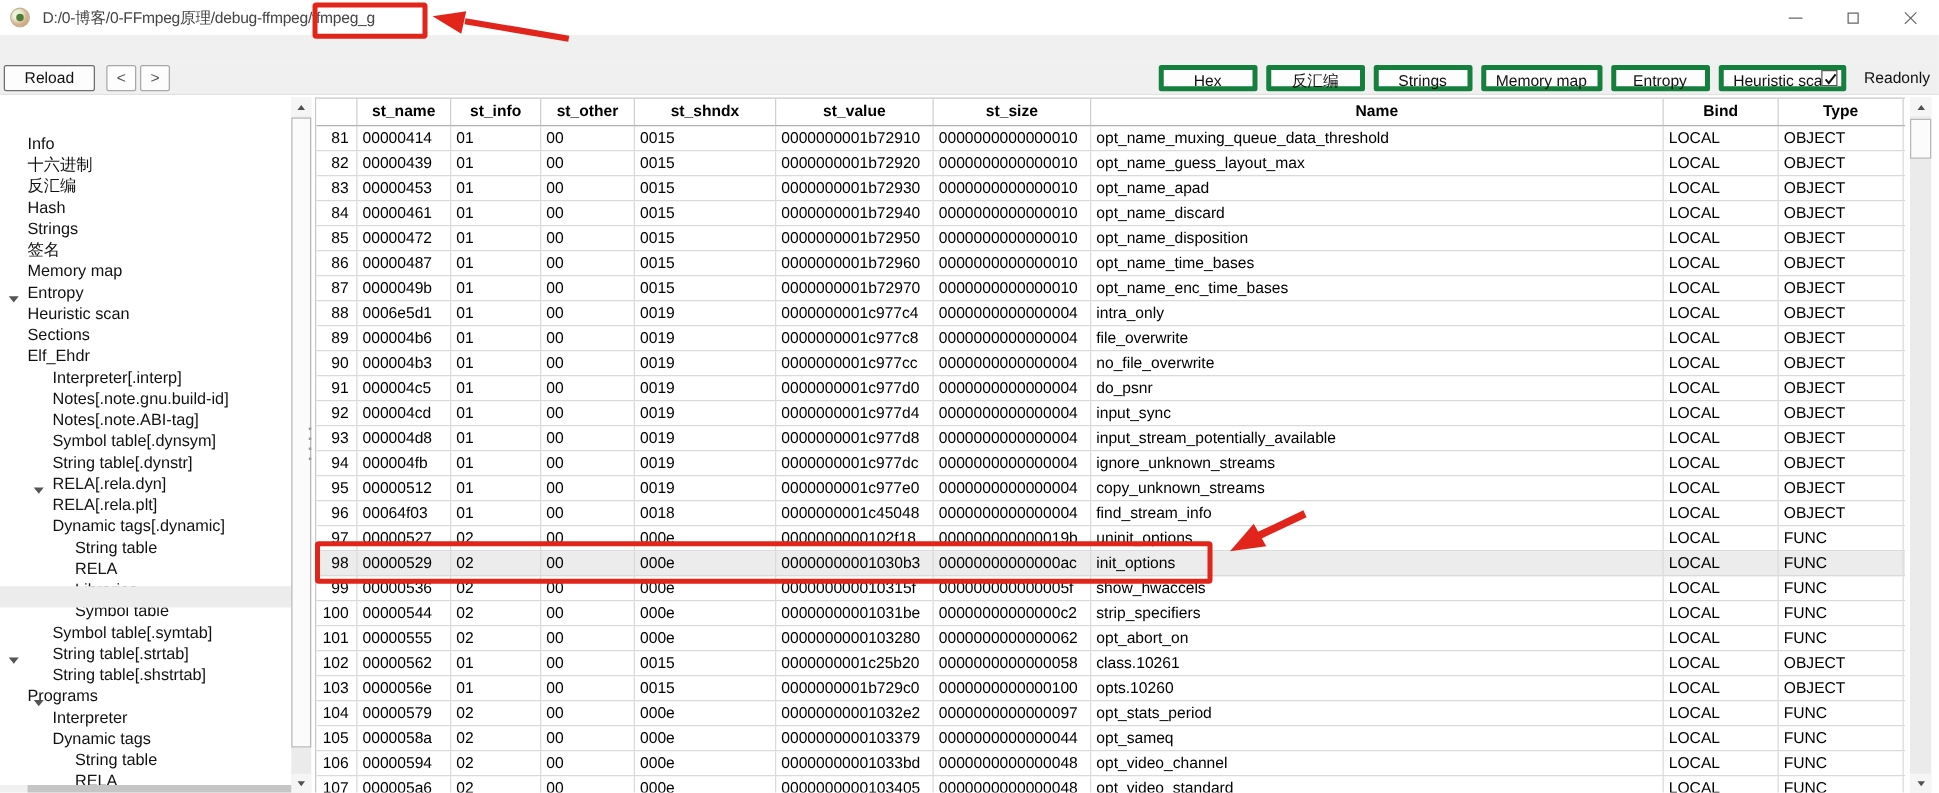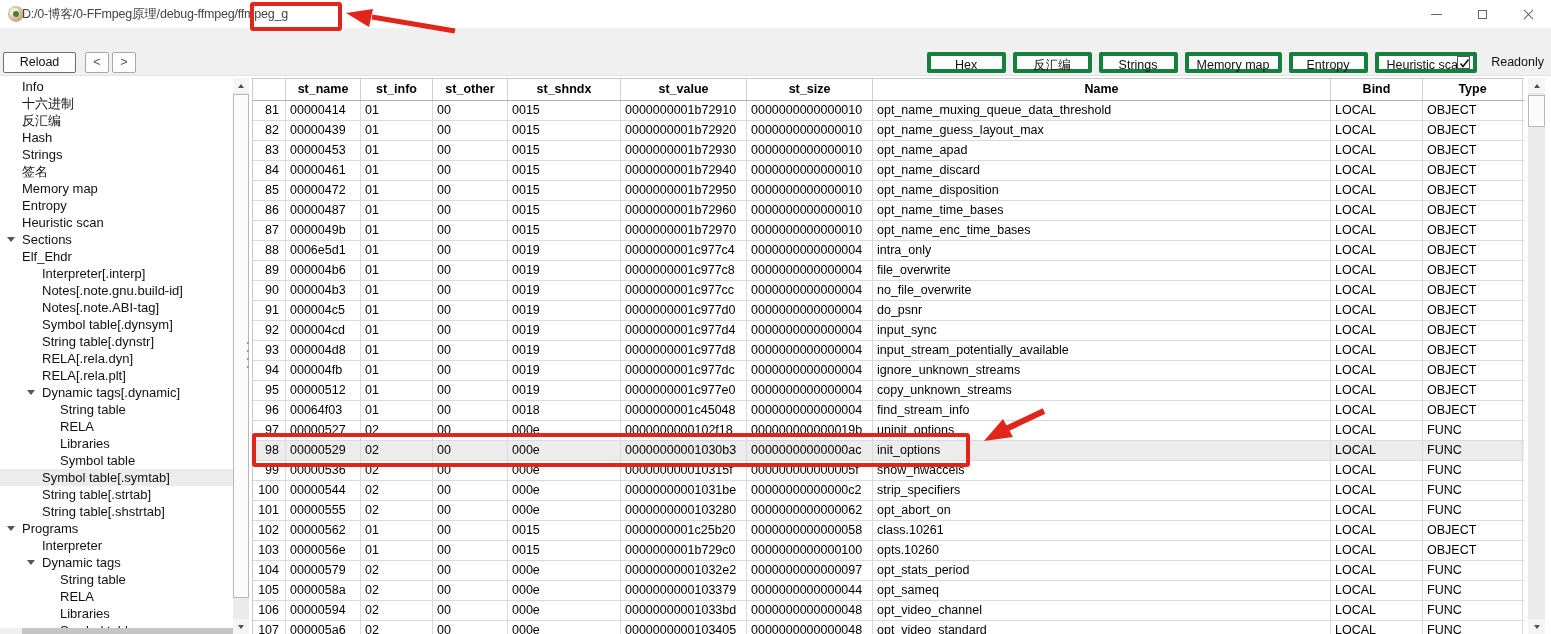--- a/index.html
+++ b/index.html
@@ -10,21 +10,21 @@
     -webkit-font-smoothing:antialiased;
   }
   
   .titlebar{position:absolute;left:0;top:0;width:1551px;height:28px;background:#ffffff;}
   .app-icon{
     position:absolute;left:8px;top:6px;width:16px;height:16px;border-radius:50%;
     background:radial-gradient(circle at 35% 35%, #e8f3d8 0 25%, #d9b896 55%, #b98a5e 100%);
     border:1px solid #c7b49a;box-sizing:border-box;
   }
   .app-icon:after{content:"";position:absolute;left:4px;top:4px;width:6px;height:6px;border-radius:50%;background:#4d7d3a;}
-  .title-text{position:absolute;left:22px;top:0;height:28px;line-height:28px;font-size:12.5px;color:#444;white-space:nowrap;letter-spacing:-0.2px;}
+  .title-text{position:absolute;left:34px;top:0;height:28px;line-height:28px;font-size:12.5px;color:#444;white-space:nowrap;letter-spacing:-0.2px;}
   .win-controls{position:absolute;right:0;top:0;height:28px;display:flex;}
   .win-btn{width:46px;height:28px;display:flex;align-items:center;justify-content:center;}
   .ic-min{width:11px;height:0;border-top:1px solid #666;}
   .ic-max{width:9px;height:9px;border:1px solid #666;box-sizing:border-box;}
   .ic-close{position:relative;width:11px;height:11px;}
   .ic-close:before,.ic-close:after{content:"";position:absolute;left:-1px;top:5px;width:13px;height:1px;background:#666;}
   .ic-close:before{transform:rotate(45deg);}
   .ic-close:after{transform:rotate(-45deg);}
   
   .menubar{position:absolute;left:0;top:28px;width:1551px;height:22px;background:#f0f0f0;font-size:13px;color:#222;}
@@ -51,21 +51,21 @@
   
   .sidebar{position:absolute;left:0;top:78px;width:233px;height:556px;overflow:hidden;background:#fff;font-size:13px;color:#111;}
   .tree-item{position:relative;height:17px;line-height:17px;white-space:nowrap;}
   .tree-item.selected{background:#ececec;}
   .ind0 .tlabel{padding-left:22px;}
   .ind1 .tlabel{padding-left:42px;}
   .ind2 .tlabel{padding-left:60px;}
   .expander{position:absolute;top:6px;width:0;height:0;border-left:4px solid transparent;border-right:4px solid transparent;border-top:5px solid #555;}
   .ind0 .expander{left:7px;}
   .ind1 .expander{left:27px;}
-  .tlabel{display:inline-block;}
+  .tlabel{display:inline-block;margin-top:28px;}
   
   .vscroll{position:absolute;top:78px;width:16px;height:556px;background:#ebebeb;box-sizing:border-box;}
   .sb-side{left:233px;}
   .sb-table{left:1528px;width:17px;}
   .sb-arrow{position:absolute;left:0;width:100%;height:15px;display:flex;align-items:center;justify-content:center;background:#f5f5f5;}
   .sb-arrow.up{top:0;}
   .sb-arrow.down{bottom:0;}
   .tri-up{width:0;height:0;border-left:3.5px solid transparent;border-right:3.5px solid transparent;border-bottom:4px solid #505050;}
   .tri-down{width:0;height:0;border-left:3.5px solid transparent;border-right:3.5px solid transparent;border-top:4px solid #505050;}
   .sb-thumb{position:absolute;left:0;width:100%;background:#fbfbfb;border:1px solid #b8b8b8;box-sizing:border-box;}

